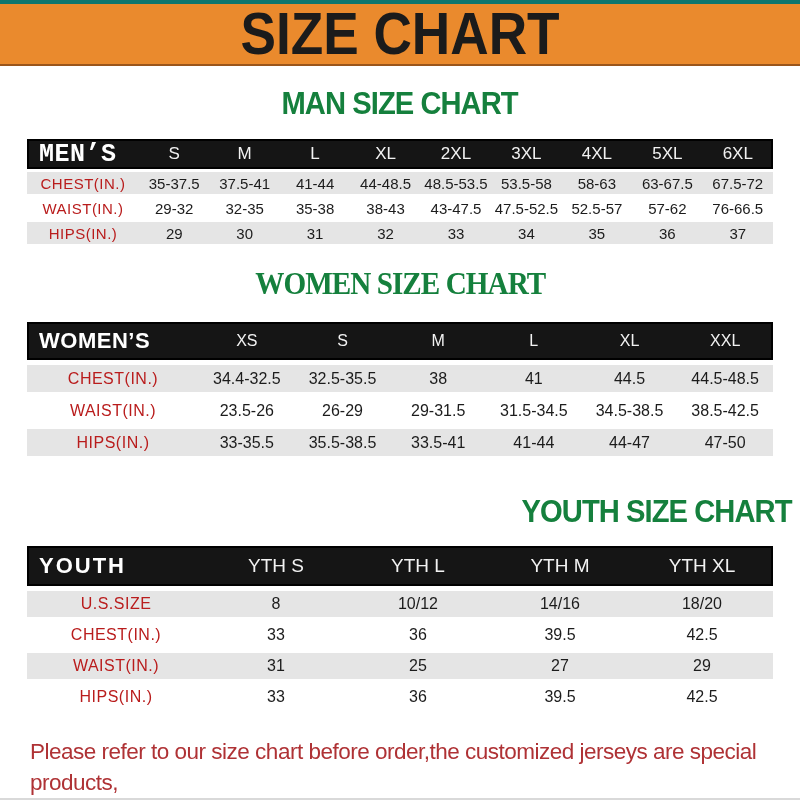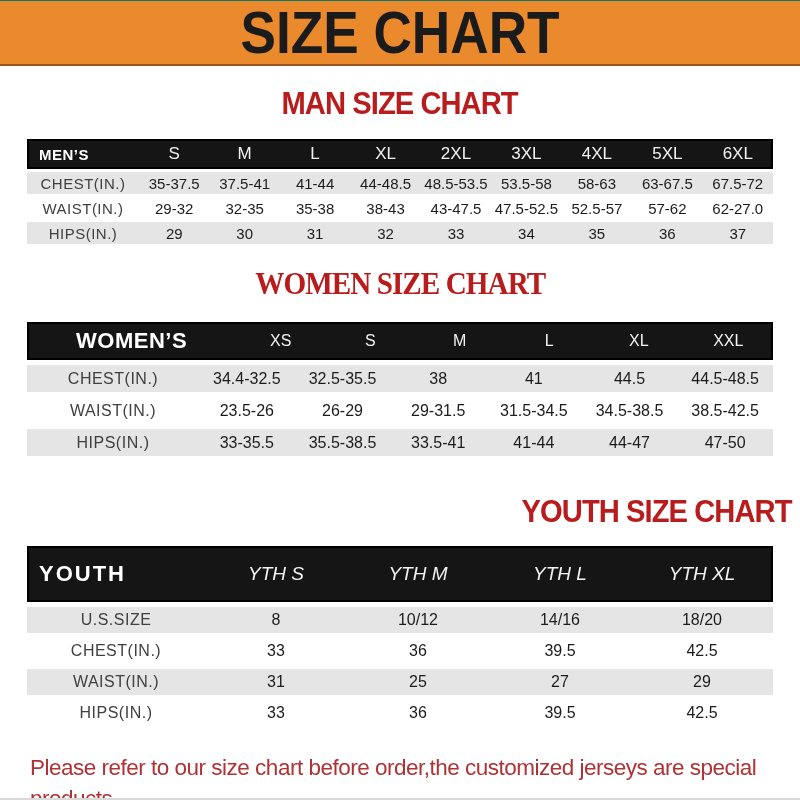--- a/index.html
+++ b/index.html
@@ -8,21 +8,21 @@
     font-family: "Liberation Sans", sans-serif;
     background: #ffffff;
     border-bottom: 2px solid #d9d9d9;
     overflow: hidden;
   }
 
   
   .banner {
     height: 66px;
     background: #EA8A2D;
-    border-top: 1px solid #0f766e;
+    border-top: 4px solid #0f766e;
     border-bottom: 2px solid #9a551b;
     display: flex;
     align-items: center;
     justify-content: center;
     text-align: right;
   }
   .banner-title {
     display: inline-block;
     font-size: 56px;
     font-weight: bold;
@@ -31,21 +31,21 @@
     transform: scaleX(0.95) scaleY(1.05);
     transform-origin: center;
     line-height: 1;
   }
 
   
   .section-title {
     text-align: center;
     font-size: 31px;
     font-weight: bold;
-    color: #b91c1c;
+    color: #15803d;
     line-height: 36px;
     letter-spacing: -1px;
   }
   .section-title .condensed {
     display: inline-block;
     transform: scaleX(0.94);
     transform-origin: center;
   }
   .title-man   { margin-top: 20px; }
   .title-women { margin-top: 22px; font-family: Liberation Serif, serif; }
@@ -61,52 +61,52 @@
   .cols-man   { grid-template-columns: 112px repeat(9, 1fr); }
   .cols-women { grid-template-columns: 172px repeat(6, 1fr); }
   .cols-youth { grid-template-columns: 178px repeat(4, 1fr); }
 
   .head {
     background: #151515;
     color: #ffffff;
     box-shadow: inset 0 0 0 2px #000000;
   }
   .t-man   .head { height: 30px; margin-bottom: 3px; }
-  .t-women .head { height: 38px; margin-bottom: 5px; padding-left: 37px; }
-  .t-youth .head { height: 56px; margin-bottom: 5px; }
+  .t-women .head { height: 38px; margin-bottom: 5px; }
+  .t-youth .head { height: 40px; margin-bottom: 5px; }
 
   .t-man   .drow { height: 22px; margin-bottom: 3px; }
   .t-women .drow { height: 27px; margin-bottom: 5px; }
   .t-youth .drow { height: 26px; margin-bottom: 5px; }
   .bg-gray  { background: #E5E5E5; }
   .bg-white { background: #FFFFFF; }
 
   .corner-label {
     font-weight: bold;
     padding-left: 12px;
     letter-spacing: 0.5px;
     white-space: nowrap;
   }
-  .t-man   .corner-label { font-size: 15px; }
+  .t-man   .corner-label { font-size: 25px; font-family: Liberation Mono, monospace; }
   .t-women .corner-label { font-size: 22px; }
   .t-youth .corner-label { font-size: 22px; letter-spacing: 2px; }
 
   .col-head {
     text-align: center;
     color: #f2f2f2;
     white-space: nowrap;
   }
   .t-man   .col-head { font-size: 17px; }
   .t-women .col-head { font-size: 16px; }
-  .t-youth .col-head { font-size: 19px; font-style: italic; }
+  .t-youth .col-head { font-size: 19px; }
 
   .row-label {
     text-align: center;
     font-size: 15px;
-    color: #404040;
+    color: #b91c1c;
     letter-spacing: 0.5px;
     white-space: nowrap;
   }
   .t-women .row-label, .t-youth .row-label { font-size: 16px; }
 
   .cell {
     text-align: center;
     font-size: 15px;
     color: #1c1c1c;
     white-space: nowrap;
@@ -160,21 +160,21 @@
     <div class="trow drow cols-man bg-white">
       <span class="row-label">WAIST(IN.)</span>
       <span class="cell">29-32</span>
       <span class="cell">32-35</span>
       <span class="cell">35-38</span>
       <span class="cell">38-43</span>
       <span class="cell">43-47.5</span>
       <span class="cell">47.5-52.5</span>
       <span class="cell">52.5-57</span>
       <span class="cell">57-62</span>
-      <span class="cell">62-27.0</span>
+      <span class="cell">76-66.5</span>
     </div>
     <div class="trow drow cols-man bg-gray">
       <span class="row-label">HIPS(IN.)</span>
       <span class="cell">29</span>
       <span class="cell">30</span>
       <span class="cell">31</span>
       <span class="cell">32</span>
       <span class="cell">33</span>
       <span class="cell">34</span>
       <span class="cell">35</span>
@@ -225,22 +225,22 @@
     </div>
   </div>
 
 <h2 class="section-title title-youth">
   <span class="condensed">YOUTH SIZE CHART</span>
 </h2>
 <div class="size-table t-youth">
     <div class="trow head cols-youth">
       <span class="corner-label">YOUTH</span>
       <span class="col-head">YTH S</span>
+      <span class="col-head">YTH L</span>
       <span class="col-head">YTH M</span>
-      <span class="col-head">YTH L</span>
       <span class="col-head">YTH XL</span>
     </div>
     <div class="trow drow cols-youth bg-gray">
       <span class="row-label">U.S.SIZE</span>
       <span class="cell">8</span>
       <span class="cell">10/12</span>
       <span class="cell">14/16</span>
       <span class="cell">18/20</span>
     </div>
     <div class="trow drow cols-youth bg-white">

